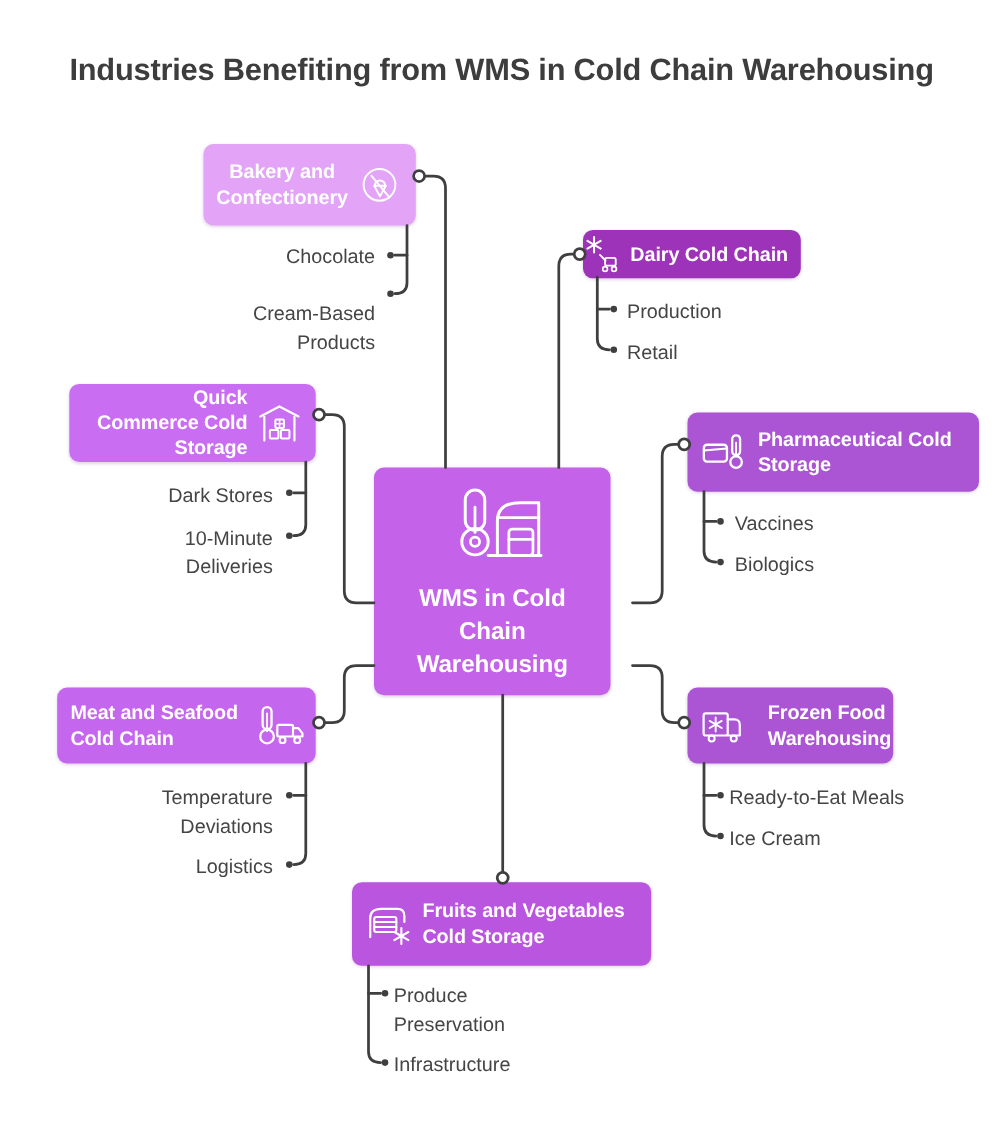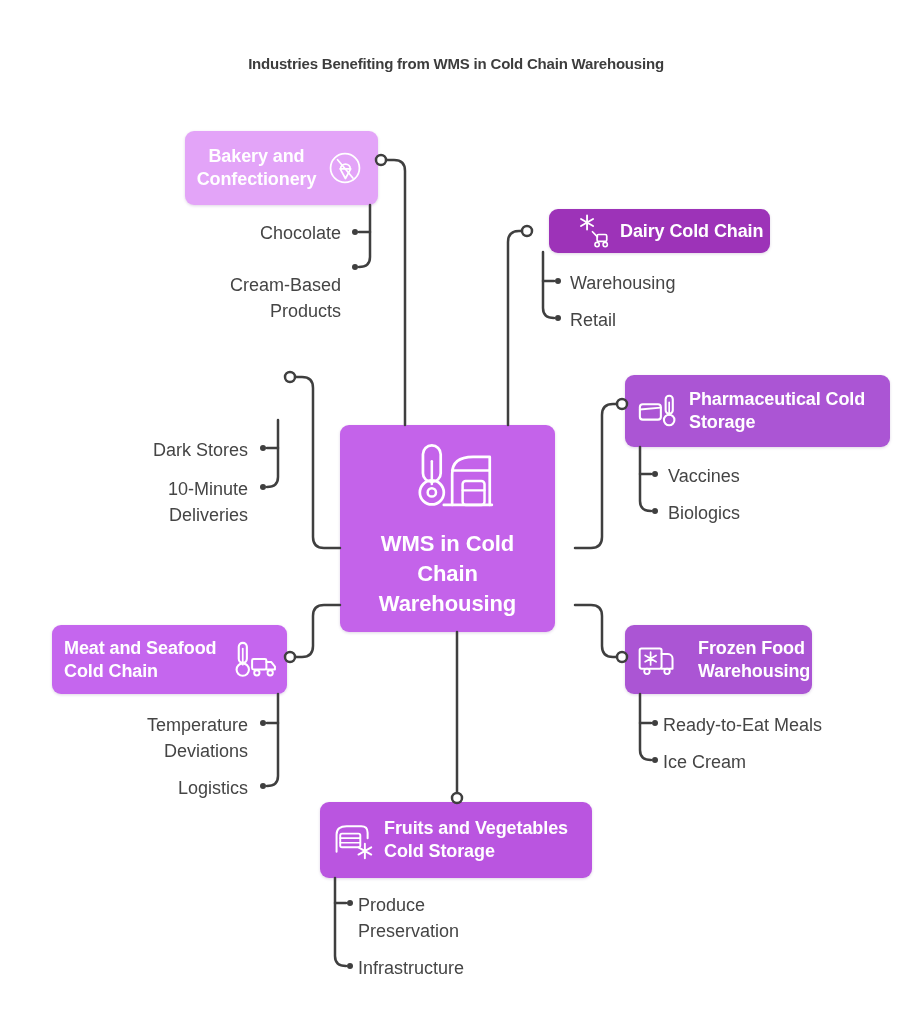--- a/index.html
+++ b/index.html
@@ -7,35 +7,35 @@
     --title:#3d3d3d;
     --childtext:#454545;
   }
   html,body{margin:0;padding:0;background:#fff;}
   .canvas{
     position:relative;width:912px;height:1024px;background:#ffffff;overflow:hidden;
     font-family:"Liberation Sans", sans-serif;
   }
   .title{
     position:absolute;left:0;right:0;top:50px;text-align:center;
-    font-size:15px;line-height:28px;font-weight:bold;color:var(--title);
+    font-size:28px;line-height:28px;font-weight:bold;color:var(--title);
     letter-spacing:-0.2px;
   }
   .node{
     position:absolute;display:flex;align-items:center;border-radius:9px;
     color:#fff;font-weight:bold;box-sizing:border-box;
     box-shadow:0 1px 3px rgba(80,20,110,.18);
   }
   .node .label{font-size:18px;line-height:23px;letter-spacing:-0.1px;}
   .node svg{flex:0 0 auto;display:block;}
   .node svg *{fill:none;stroke:#ffffff;stroke-linecap:round;stroke-linejoin:round;}
 
   .node.bakery{left:185px;top:131px;width:193px;height:74px;padding:0 12px;justify-content:center;gap:8px;}
   .node.bakery .label{text-align:center;width:126px;}
-  .node.dairy{left:530px;top:209px;width:221px;height:44px;padding:0 28px;gap:9px;margin-left:19px;}
+  .node.dairy{left:530px;top:209px;width:198px;height:44px;padding:0 0;gap:9px;}
   .node.dairy .label{white-space:nowrap;}
   .node.quick{left:63px;top:349px;width:224px;height:71px;padding:0 12px;justify-content:flex-end;gap:8px;}
   .node.quick .label{text-align:right;width:146px;}
   .node.central{left:340px;top:425px;width:215px;height:207px;flex-direction:column;justify-content:flex-start;padding-top:14px;}
   .node.central .label{font-size:22px;line-height:30px;text-align:center;margin-top:4px;width:190px;}
   .node.pharma{left:625px;top:375px;width:265px;height:72px;padding:0 12px;gap:10px;}
   .node.pharma .label{width:196px;}
   .node.meat{left:52px;top:625px;width:235px;height:69px;padding:0 10px;justify-content:flex-end;gap:7px;}
   .node.meat .label{text-align:left;width:160px;}
   .node.frozen{left:625px;top:625px;width:187px;height:69px;padding:0 11px;gap:20px;}
@@ -74,20 +74,31 @@
     <svg width="34" height="34" viewBox="0 0 44 44">
       <path d="M13 2 V20 M5.2 6.5 L20.8 15.5 M20.8 6.5 L5.2 15.5" stroke-width="2.4"></path>
       <path d="M20 23 L26.5 29.5" stroke-width="2.2"></path>
       <rect x="26" y="26.5" width="12.5" height="9" rx="2" stroke-width="2.2"></rect>
       <circle cx="26" cy="39.5" r="2.8" stroke-width="2"></circle>
       <circle cx="36.5" cy="39.5" r="2.8" stroke-width="2"></circle>
     </svg>
     <div class="label">Dairy Cold Chain</div>
   </div>
 
+  <div class="node quick" style="background-color: rgb(201, 110, 242);">
+    <div class="label">Quick Commerce Cold Storage</div>
+    <svg width="42" height="42" viewBox="0 0 46 46">
+      <path d="M4 16 L23 6 L42 16" stroke-width="2.2"></path>
+      <path d="M8 16.5 V40 M38 16.5 V40" stroke-width="2.2"></path>
+      <rect x="19" y="19" width="8.5" height="8.5" rx="1" stroke-width="2"></rect>
+      <path d="M23.2 19 V27.5 M19 23.2 H27.5" stroke-width="1.6"></path>
+      <rect x="13.5" y="29.5" width="8.5" height="8.5" rx="1" stroke-width="2"></rect>
+      <rect x="24.5" y="29.5" width="8.5" height="8.5" rx="1" stroke-width="2"></rect>
+    </svg>
+  </div>
 
   <div class="node central" style="background-color: rgb(196, 99, 234);">
     <svg width="96" height="86" viewBox="0 0 92 80">
       <rect x="22" y="5" width="17" height="35" rx="8.5" stroke-width="2.6"></rect>
       <circle cx="30.5" cy="50" r="11.5" stroke-width="2.6"></circle>
       <path d="M30.5 20 V42" stroke-width="2.4"></path>
       <circle cx="30.5" cy="50" r="4" stroke-width="2.4"></circle>
       <path d="M42 62 H88" stroke-width="2.6"></path>
       <path d="M50 62 V32 Q50 16 70 16 H86 V62" stroke-width="2.6"></path>
       <path d="M50 29 H86" stroke-width="2.4"></path>
@@ -138,21 +149,21 @@
       <rect x="9" y="16" width="22" height="15" rx="2" stroke-width="2.1"></rect>
       <path d="M9 21 H31 M9 26 H31" stroke-width="1.8"></path>
       <path d="M36 27 V43 M29 31 L43 39 M43 31 L29 39" stroke-width="2.1"></path>
     </svg>
     <div class="label">Fruits and Vegetables Cold Storage</div>
   </div>
 
   <div class="child ra" style="right:571px;top:220px;">Chocolate</div>
   <div class="child ra" style="right:571px;top:272px;width:132px;">Cream-Based Products</div>
 
-  <div class="child" style="left:570px;top:270px;">Warehousing</div>
+  <div class="child" style="left:570px;top:270px;">Production</div>
   <div class="child" style="left:570px;top:307px;">Retail</div>
 
   <div class="child ra" style="right:664px;top:437px;">Dark Stores</div>
   <div class="child ra" style="right:664px;top:476px;width:105px;">10-Minute Deliveries</div>
 
   <div class="child" style="left:668px;top:463px;">Vaccines</div>
   <div class="child" style="left:668px;top:500px;">Biologics</div>
 
   <div class="child ra" style="right:664px;top:712px;width:124px;">Temperature Deviations</div>
   <div class="child ra" style="right:664px;top:775px;">Logistics</div>

